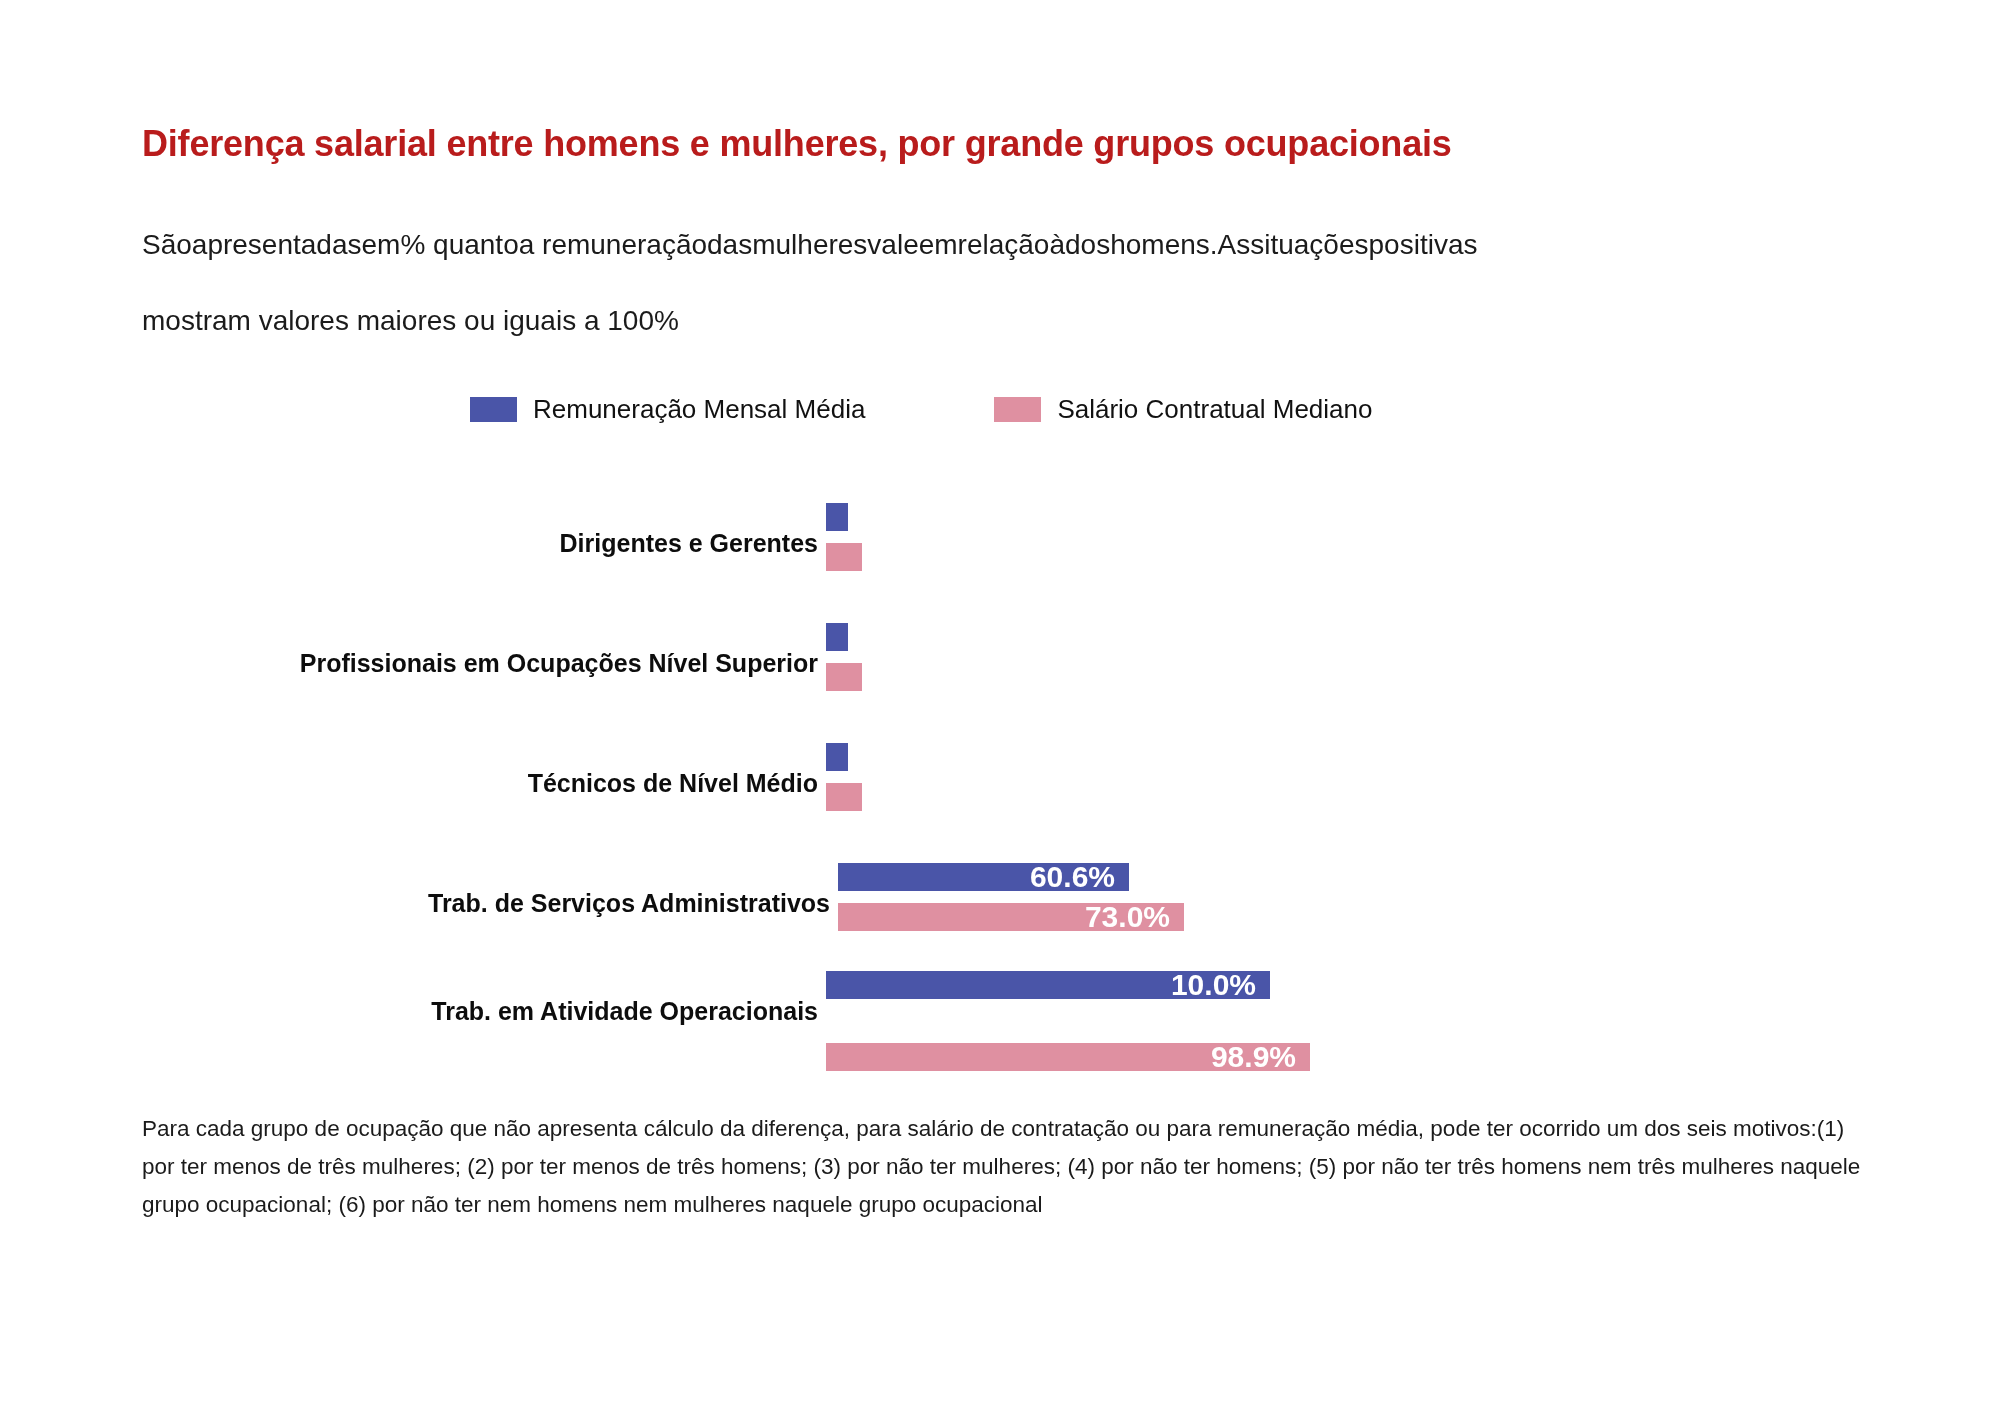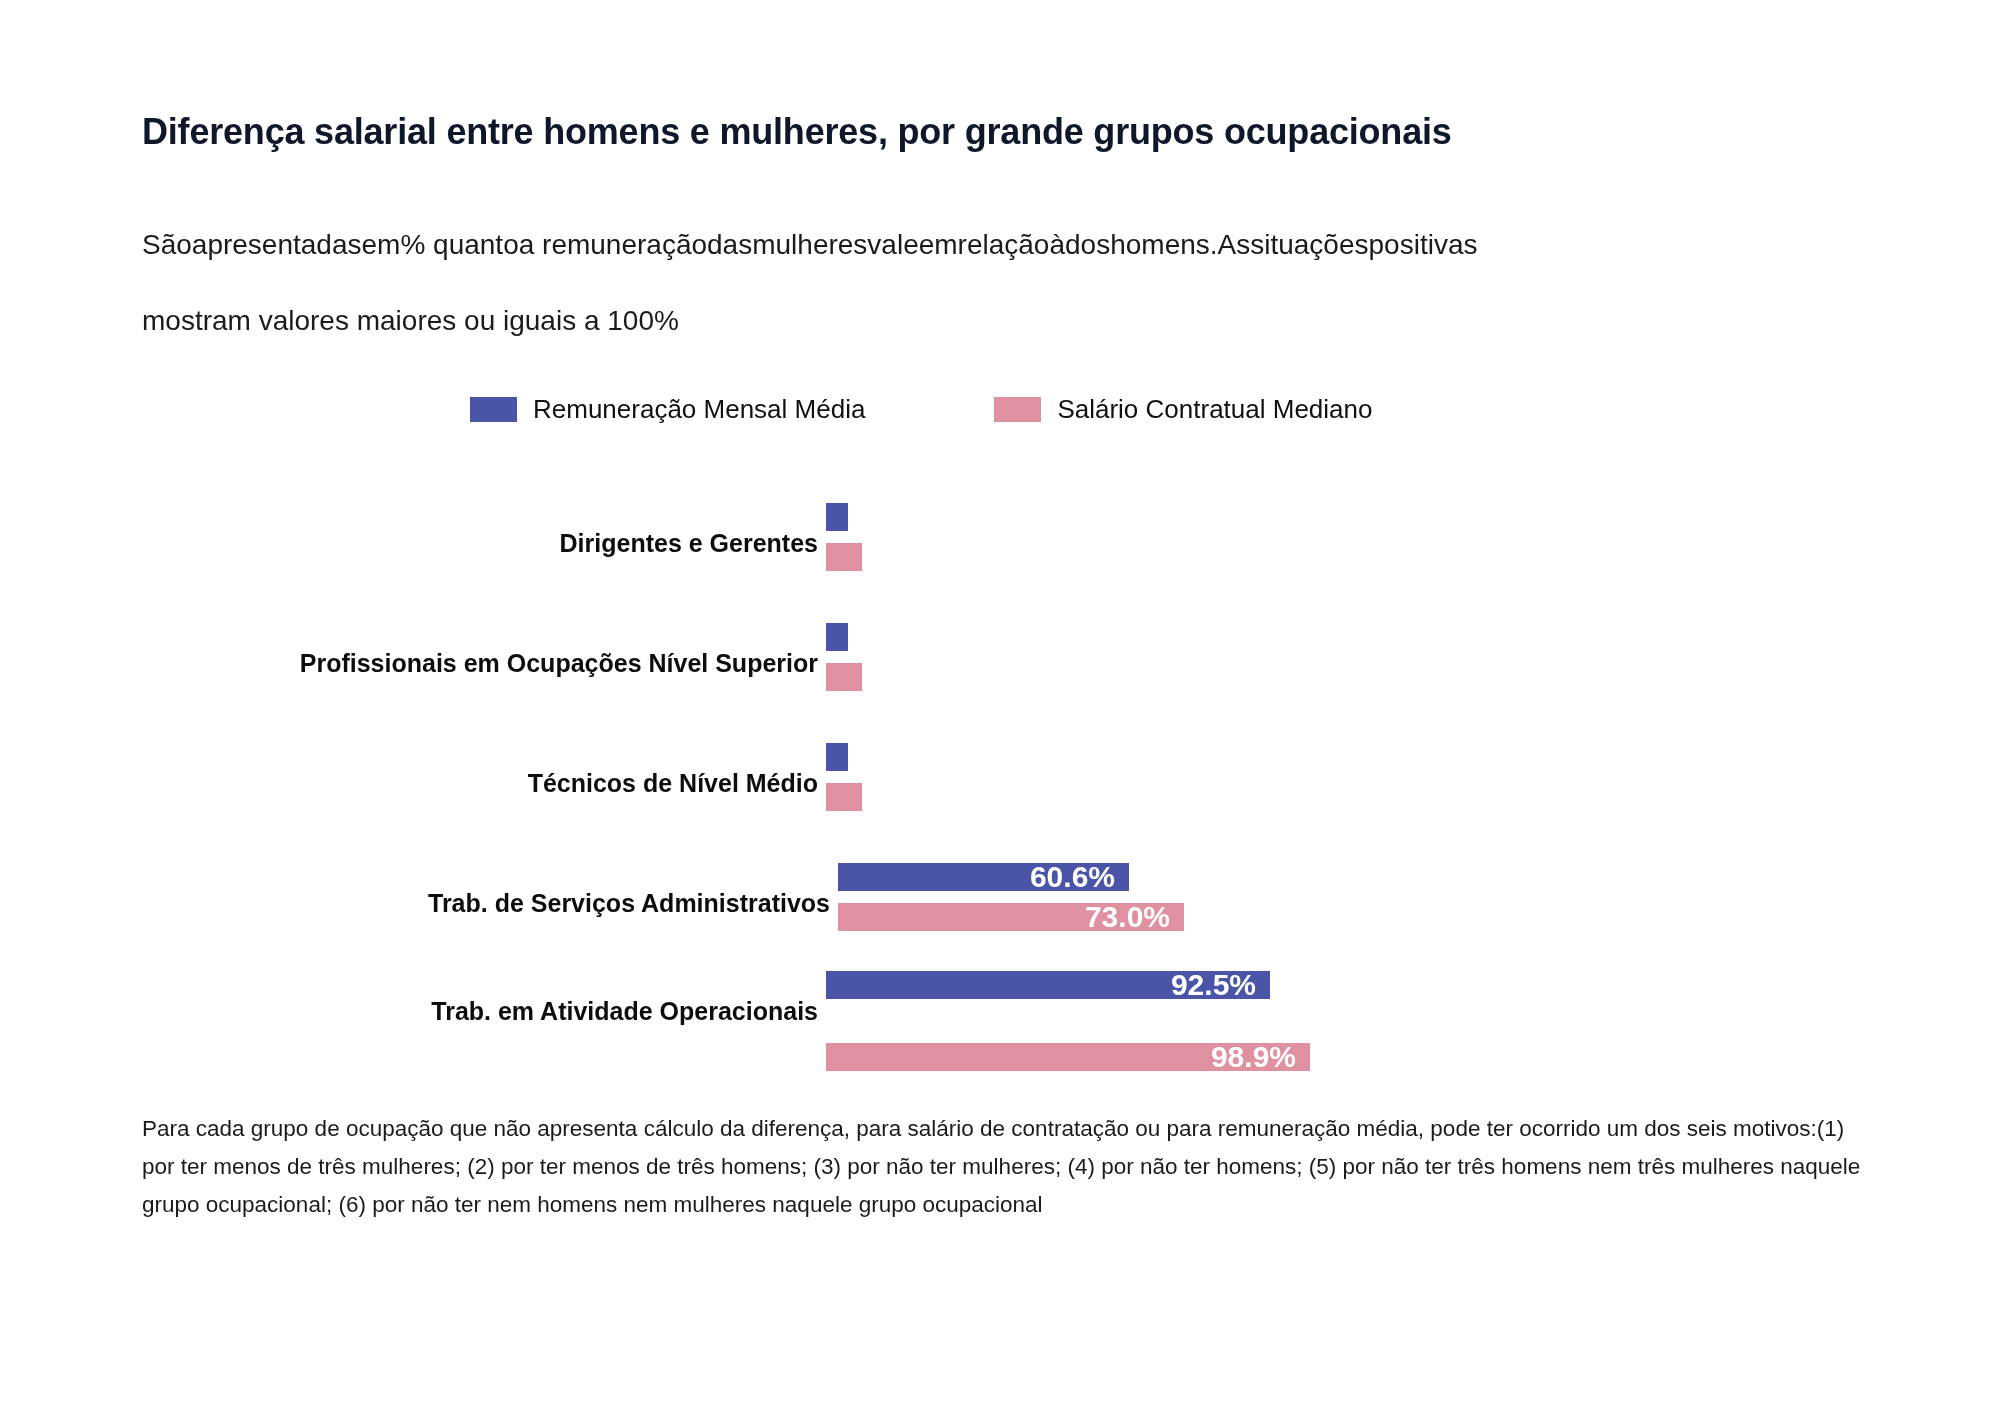--- a/index.html
+++ b/index.html
@@ -22,27 +22,27 @@
     left: 0; top: 0;
     width: 2000px;
     height: 1414px;
     background: #ffffff;
   }
 
   
   .chart-title {
     position: absolute;
     left: 142px;
-    top: 112px;
+    top: 124px;
     width: 1720px;
     font-size: 36px;
     font-weight: 700;
     letter-spacing: -0.2px;
     line-height: 1.1;
-    color: #0f172a;
+    color: #b91c1c;
   }
 
   .chart-subtitle {
     position: absolute;
     left: 142px;
     top: 207px;
     width: 1530px;
     font-size: 28px;
     font-weight: 400;
     line-height: 76px;
@@ -220,21 +220,21 @@
         <div class="bar pink" style="width:346px;">
           <span class="bar-value">73.0%</span>
         </div>
       </div>
     </div>
 
     <div class="group" style="top:479px;">
       <div class="cat-label">Trab. em Atividade Operacionais</div>
       <div class="bars">
         <div class="bar blue" style="width:444px;">
-          <span class="bar-value">92.5%</span>
+          <span class="bar-value">10.0%</span>
         </div>
         <div class="bar pink" style="width:484px;margin-top:32px;">
           <span class="bar-value">98.9%</span>
         </div>
       </div>
     </div>
 
   </div>
 
   <div class="footnote">Para cada grupo de ocupação que não apresenta cálculo da diferença, para salário de contratação ou para remuneração média, pode ter ocorrido um dos seis motivos:(1) por ter menos de três mulheres; (2) por ter menos de três homens; (3) por não ter mulheres; (4) por não ter homens; (5) por não ter três homens nem três mulheres naquele grupo ocupacional; (6) por não ter nem homens nem mulheres naquele grupo ocupacional</div>

